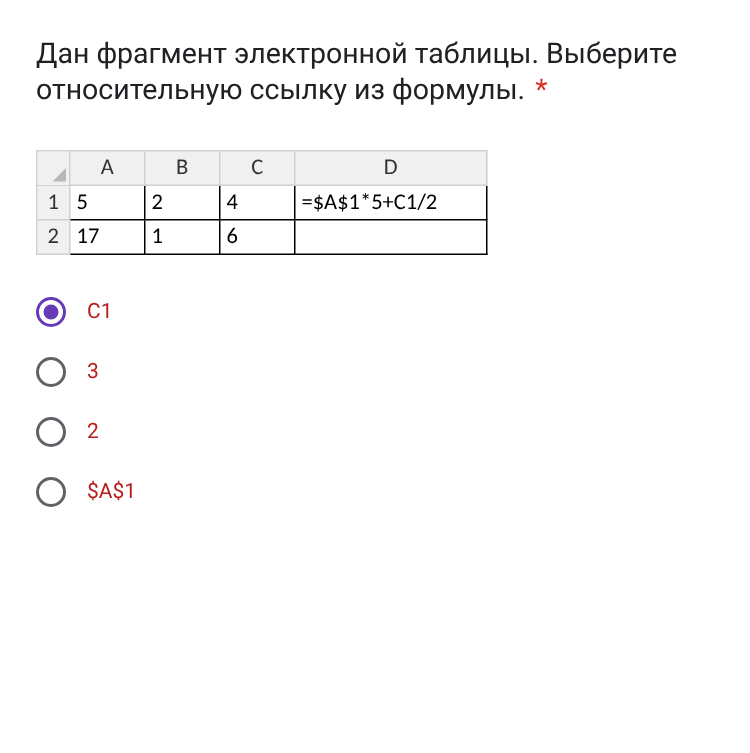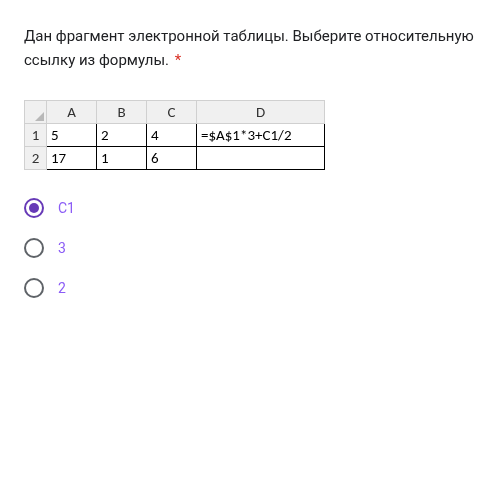--- a/index.html
+++ b/index.html
@@ -9,21 +9,21 @@
     font-family: Roboto, Arial, sans-serif;
     background: #fff;
     width: 500px;
     height: 502px;
     overflow: hidden;
   }
   .card {
     padding: 24px 24px 0 24px;
   }
   .question-text {
-    font-size: 15px;
+    font-size: 19px;
     line-height: 24px;
     color: #202124;
     margin: 0 0 4px 0;
   }
   .required {
     color: #d93025;
     margin-left: 2px;
   }
   .table-wrap {
     margin: 28px 0 18px 0;
@@ -102,21 +102,21 @@
   }
   .radio.selected::after {
     content: "";
     width: 10px;
     height: 10px;
     border-radius: 50%;
     background: #673ab7;
   }
   .option-label {
     font-size: 14px;
-    color: #8b5cf6;
+    color: #b91c1c;
   }
 </style>
 </head>
 <body>
 
 <div class="card">
 
   <p class="question-text">
     <span>Дан фрагмент электронной таблицы. Выберите относительную ссылку из формулы.</span>
     <span class="required">*</span>
@@ -132,21 +132,21 @@
           <th class="col-c">C</th>
           <th class="col-d">D</th>
         </tr>
       </thead>
       <tbody>
         <tr>
           <th class="rowhdr">1</th>
           <td>5</td>
           <td>2</td>
           <td>4</td>
-          <td>=$A$1*3+C1/2</td>
+          <td>=$A$1*5+C1/2</td>
         </tr>
         <tr>
           <th class="rowhdr">2</th>
           <td>17</td>
           <td>1</td>
           <td>6</td>
           <td></td>
         </tr>
       </tbody>
     </table>
@@ -158,15 +158,19 @@
       <span class="option-label">C1</span>
     </div>
     <div class="option">
       <span class="radio"></span>
       <span class="option-label">3</span>
     </div>
     <div class="option">
       <span class="radio"></span>
       <span class="option-label">2</span>
     </div>
+    <div class="option">
+      <span class="radio"></span>
+      <span class="option-label">$A$1</span>
+    </div>
   </div>
 
 </div>
 
 </body></html>

